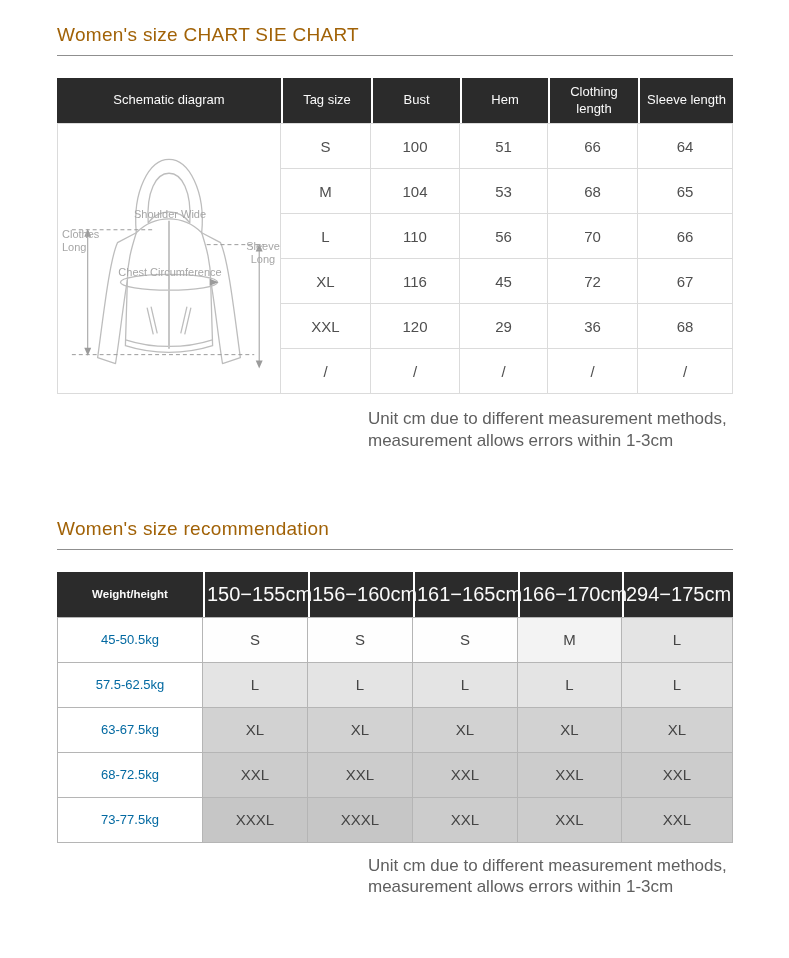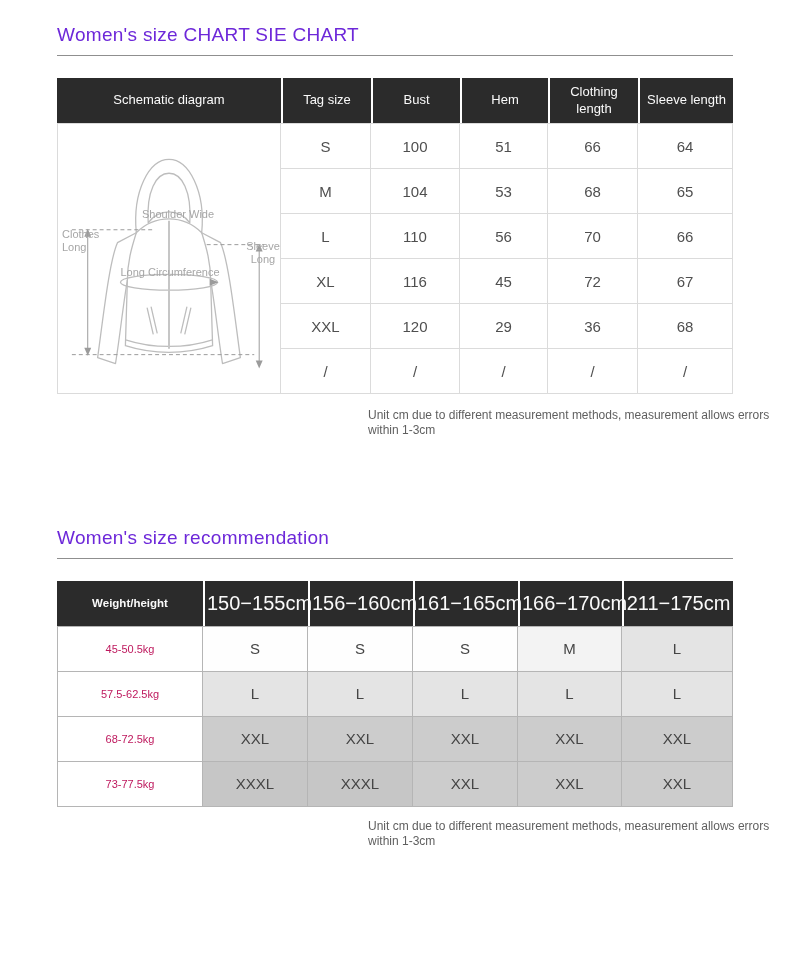--- a/index.html
+++ b/index.html
@@ -4,24 +4,24 @@
 <style>
   html,body{margin:0;padding:0;background:#ffffff;}
   body{
     width:789px;height:958px;overflow:hidden;
     font-family:"Liberation Sans","DejaVu Sans",sans-serif;
     color:#4f4f4f;
   }
   .content{margin-left:57px;width:676px;}
   .sec-title{
     margin:24px 0 0;padding:0 0 9px;
-    font-size:19px;font-weight:400;color:#6d28d9;letter-spacing:.3px;
+    font-size:19px;font-weight:400;color:#a16207;letter-spacing:.3px;
     border-bottom:1px solid #8f8f8f;
   }
-  .sec-title.second{margin-top:88px;}
+  .sec-title.second{margin-top:66px;}
   table{border-collapse:separate;border-spacing:0;table-layout:fixed;width:676px;}
   th{
     background:#2b2b2b;color:#fafafa;font-weight:400;font-size:13px;line-height:1.25;
     height:45px;padding:0 2px;text-align:center;vertical-align:middle;border:none;
   }
   #size-table{margin-top:22px;}
   #size-table th + th, #rec-table th + th{border-left:2px solid #ffffff;}
   #size-table td{
     height:42px;text-align:center;vertical-align:middle;font-size:15px;color:#4f4f4f;
     border-right:1px solid #dbdbdb;border-bottom:1px solid #dbdbdb;background:#fff;
@@ -30,33 +30,33 @@
   #size-table td.diagram-cell{border-left:1px solid #dbdbdb;padding:0;position:relative;}
   #rec-table{margin-top:22px;}
   #rec-table th.corner{font-size:11.5px;font-weight:700;}
   #rec-table th{font-size:20px;}
   #rec-table td{
     height:42px;text-align:center;vertical-align:middle;font-size:15px;color:#454545;
     border-right:1px solid #b5b5b5;border-bottom:1px solid #b5b5b5;
   }
   #rec-table tr:first-child td{border-top:1px solid #b5b5b5;}
   #rec-table td:first-child{border-left:1px solid #b5b5b5;}
-  #rec-table td.weight{background:#ffffff;font-size:11px;color:#be185d;}
+  #rec-table td.weight{background:#ffffff;font-size:13px;color:#0369a1;}
   .footnote{
     margin:14px 0 0 311px;width:414px;
-    font-size:12px;line-height:1.28;color:#5f5f5f;
+    font-size:17px;line-height:1.28;color:#5f5f5f;
   }
   .footnote.last{margin-top:12px;}
   .diagram-wrap{position:absolute;inset:0;overflow:hidden;}
   .diagram-wrap svg{display:block;width:100%;height:100%;}
   .dlbl{
     position:absolute;font-size:11px;line-height:1.15;color:#a6a6a6;text-align:center;
   }
   .l-clothes{left:4px;top:104px;width:44px;text-align:left;}
-  .l-shoulder{left:60px;top:84px;width:120px;}
+  .l-shoulder{left:52px;top:84px;width:120px;}
   .l-chest{left:47px;top:142px;width:130px;}
   .l-sleeve{left:187px;top:116px;width:36px;}
 </style>
 </head>
 <body>
 
 <div class="content">
 
   <h1 class="sec-title">Women's size CHART SIE CHART</h1>
 
@@ -110,21 +110,21 @@
               <g fill="#9b9b9b" stroke="none">
                 <path d="M30,96 l-3.5,8 h7 Z"></path>
                 <path d="M30,224 l-3.5,-8 h7 Z"></path>
                 <path d="M203,111 l-3.5,8 h7 Z"></path>
                 <path d="M203,237 l-3.5,-8 h7 Z"></path>
                 <path d="M162,150 l-9,-3.5 v7 Z"></path>
               </g>
             </svg>
             <span class="dlbl l-clothes">Clothes Long</span>
             <span class="dlbl l-shoulder">Shoulder Wide</span>
-            <span class="dlbl l-chest">Long Circumference</span>
+            <span class="dlbl l-chest">Chest Circumference</span>
             <span class="dlbl l-sleeve">Sleeve Long</span>
           </div>
         </td>
       <td>S</td>
           <td>100</td>
           <td>51</td>
           <td>66</td>
           <td>64</td>
         </tr>
     <tr>
@@ -178,41 +178,49 @@
         <col style="width:104px">
         <col style="width:111px">
     </colgroup>
     <thead>
       <tr id="rec-head-row">
           <th class="corner">Weight/height</th>
           <th>150−155cm</th>
           <th>156−160cm</th>
           <th>161−165cm</th>
           <th>166−170cm</th>
-          <th>211−175cm</th>
+          <th>294−175cm</th>
         </tr>
     </thead>
     <tbody id="rec-tbody">
         <tr>
           <td class="weight">45-50.5kg</td>
           <td style="background-color: rgb(254, 254, 254);">S</td>
           <td style="background-color: rgb(254, 254, 254);">S</td>
           <td style="background-color: rgb(254, 254, 254);">S</td>
           <td style="background-color: rgb(243, 243, 243);">M</td>
           <td style="background-color: rgb(228, 228, 228);">L</td>
         </tr>
         <tr>
           <td class="weight">57.5-62.5kg</td>
           <td style="background-color: rgb(228, 228, 228);">L</td>
           <td style="background-color: rgb(228, 228, 228);">L</td>
           <td style="background-color: rgb(228, 228, 228);">L</td>
           <td style="background-color: rgb(228, 228, 228);">L</td>
           <td style="background-color: rgb(228, 228, 228);">L</td>
         </tr>
         <tr>
+          <td class="weight">63-67.5kg</td>
+          <td style="background-color: rgb(210, 210, 210);">XL</td>
+          <td style="background-color: rgb(210, 210, 210);">XL</td>
+          <td style="background-color: rgb(210, 210, 210);">XL</td>
+          <td style="background-color: rgb(210, 210, 210);">XL</td>
+          <td style="background-color: rgb(210, 210, 210);">XL</td>
+        </tr>
+        <tr>
           <td class="weight">68-72.5kg</td>
           <td style="background-color: rgb(204, 204, 204);">XXL</td>
           <td style="background-color: rgb(204, 204, 204);">XXL</td>
           <td style="background-color: rgb(204, 204, 204);">XXL</td>
           <td style="background-color: rgb(204, 204, 204);">XXL</td>
           <td style="background-color: rgb(204, 204, 204);">XXL</td>
         </tr>
         <tr>
           <td class="weight">73-77.5kg</td>
           <td style="background-color: rgb(198, 198, 198);">XXXL</td>

